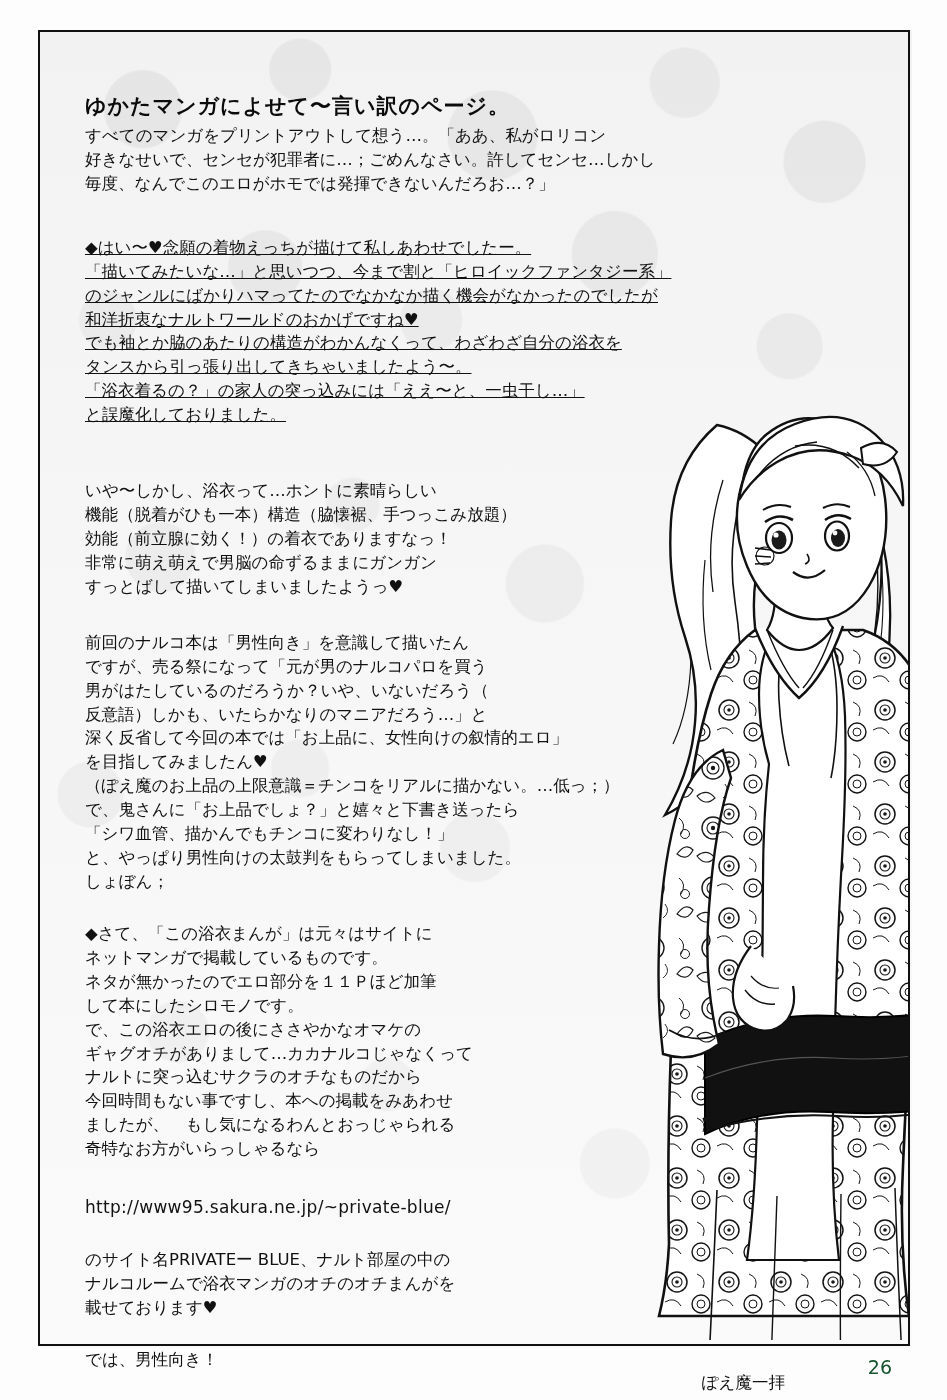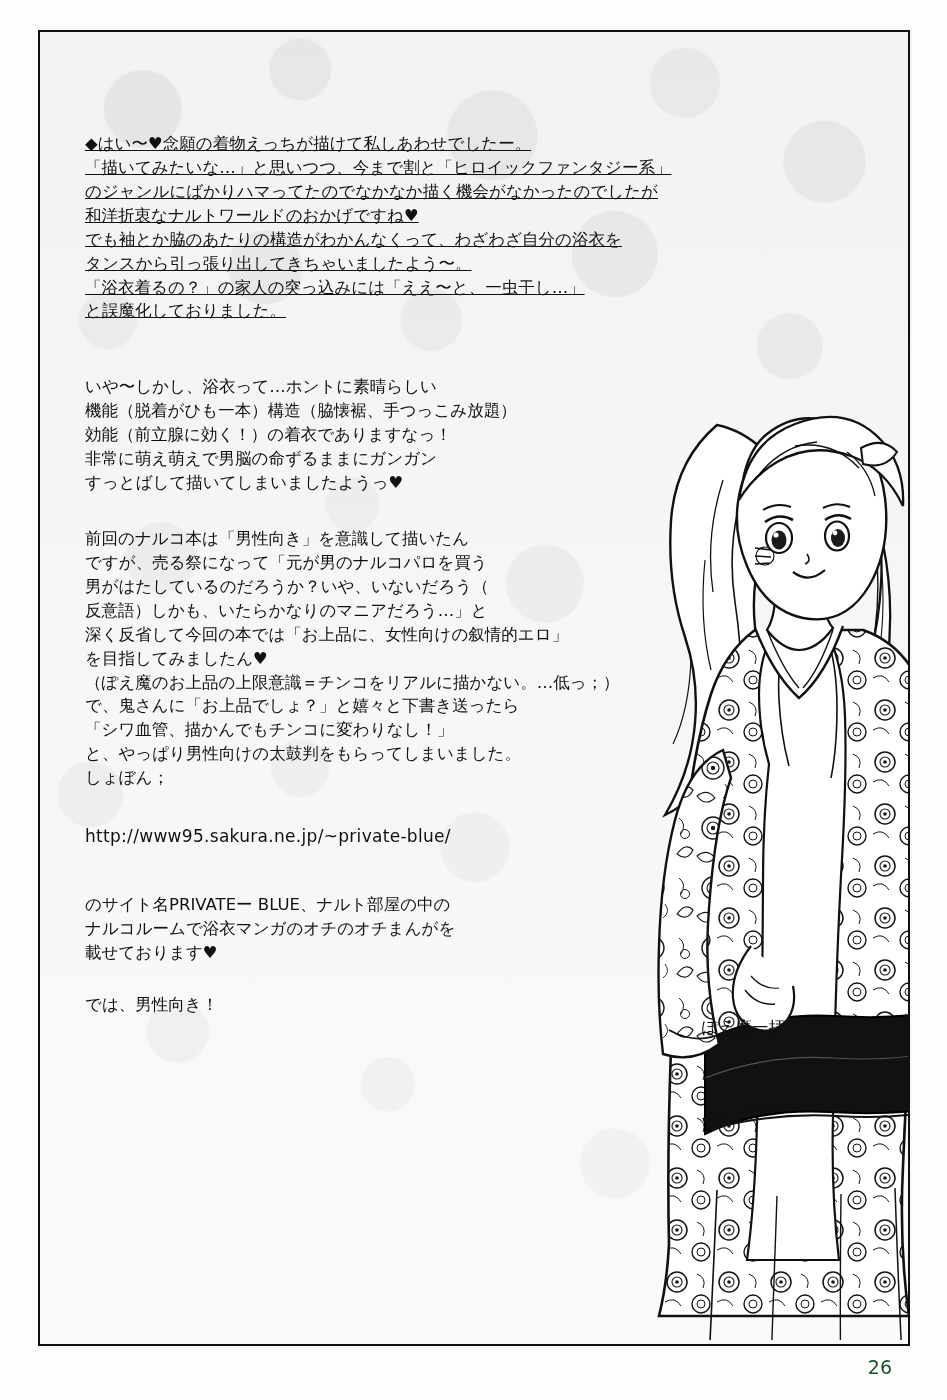--- a/index.html
+++ b/index.html
@@ -267,20 +267,26 @@
       <path d="M440 858 q6 178 14 288" fill="none" stroke="#111" stroke-width="1.5"></path>
 
       <path d="M236 1142 q122 -26 258 -8" fill="none" stroke="#111" stroke-width="2.4"></path>
     </svg>
   </div>
 
   <div class="frame"></div>
 
   <div class="text-col">
 
+    <div class="block-tight lead">
+      <h1 class="title">ゆかたマンガによせて〜言い訳のページ。</h1>
+      <p class="para">すべてのマンガをプリントアウトして想う…。「ああ、私がロリコン
+好きなせいで、センセが犯罪者に…；ごめんなさい。許してセンセ…しかし
+毎度、なんでこのエロがホモでは発揮できないんだろお…？」</p>
+    </div>
 
     <div class="block" style="margin-top:40px;text-decoration:underline;">
       <p class="para">◆はい〜♥念願の着物えっちが描けて私しあわせでしたー。
 「描いてみたいな…」と思いつつ、今まで割と「ヒロイックファンタジー系」
 のジャンルにばかりハマってたのでなかなか描く機会がなかったのでしたが
 和洋折衷なナルトワールドのおかげですね♥
 でも袖とか脇のあたりの構造がわかんなくって、わざわざ自分の浴衣を
 タンスから引っ張り出してきちゃいましたよう〜。
 「浴衣着るの？」の家人の突っ込みには「ええ〜と、一虫干し…」
 と誤魔化しておりました。</p>
@@ -301,26 +307,38 @@
 反意語）しかも、いたらかなりのマニアだろう…」と
 深く反省して今回の本では「お上品に、女性向けの叙情的エロ」
 を目指してみましたん♥
 （ぽえ魔のお上品の上限意識＝チンコをリアルに描かない。…低っ；）
 で、鬼さんに「お上品でしょ？」と嬉々と下書き送ったら
 「シワ血管、描かんでもチンコに変わりなし！」
 と、やっぱり男性向けの太鼓判をもらってしまいました。
 しょぼん；</p>
     </div>
 
+    <div class="block" style="margin-top:28px;">
+      <p class="para">◆さて、「この浴衣まんが」は元々はサイトに
+ネットマンガで掲載しているものです。
+ネタが無かったのでエロ部分を１１Ｐほど加筆
+して本にしたシロモノです。
+で、この浴衣エロの後にささやかなオマケの
+ギャグオチがありまして…カカナルコじゃなくって
+ナルトに突っ込むサクラのオチなものだから
+今回時間もない事ですし、本への掲載をみあわせ
+ましたが、　もし気になるわんとおっじゃられる
+奇特なお方がいらっしゃるなら</p>
+    </div>
 
     <div class="block" style="margin-top:34px;">
       <p class="para url">http://www95.sakura.ne.jp/~private-blue/</p>
     </div>
 
-    <div class="block" style="margin-top:44px;">
+    <div class="block" style="margin-top:28px;">
       <p class="para">のサイト名PRIVATEー BLUE、ナルト部屋の中の
 ナルコルームで浴衣マンガのオチのオチまんがを
 載せております♥</p>
     </div>
 
     <div class="block" style="margin-top:28px;">
       <p class="para">では、男性向き！</p>
       <p class="para signature">ぽえ魔一拝</p>
     </div>
 

